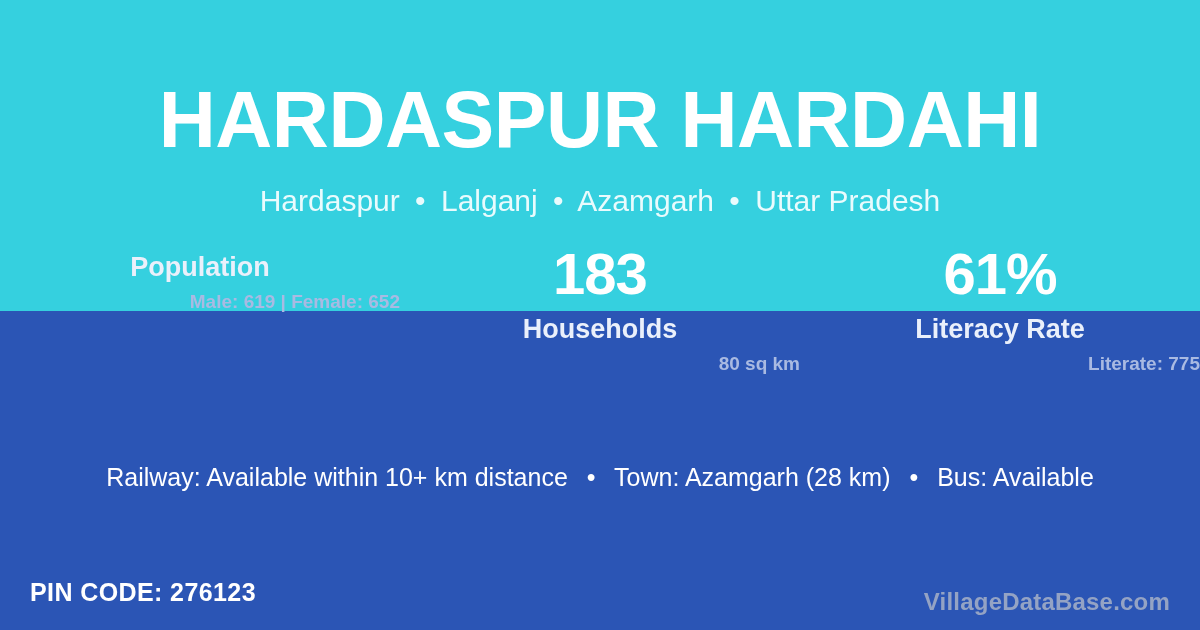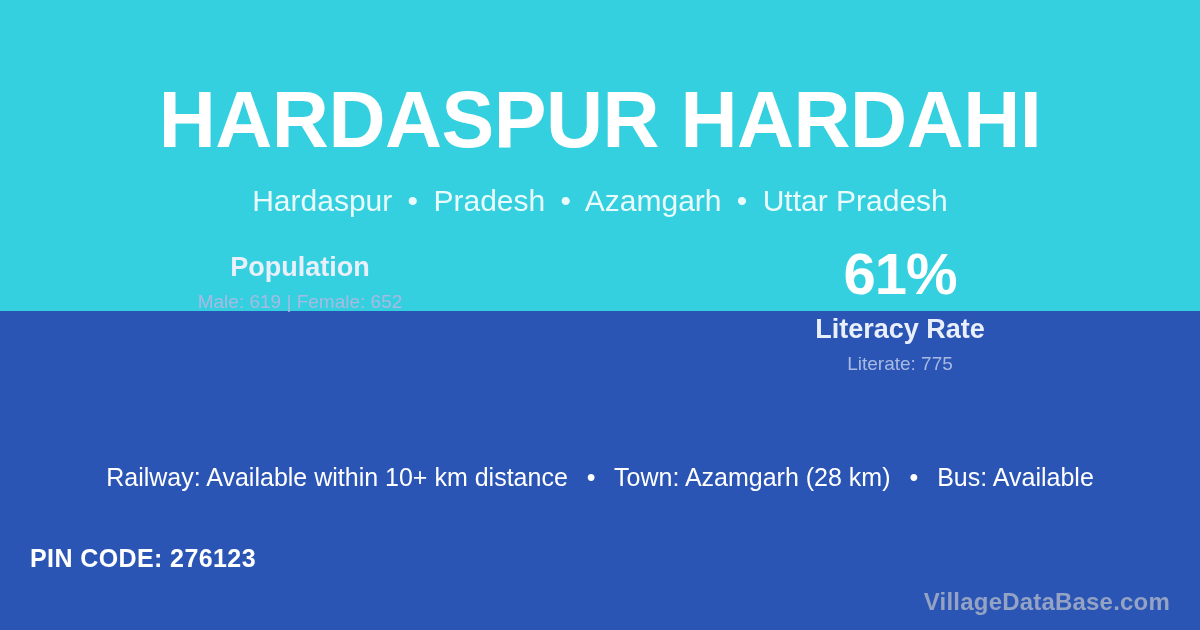--- a/index.html
+++ b/index.html
@@ -96,22 +96,23 @@
     font-size:27px;
     line-height:30px;
     font-weight:bold;
     color:#eaf0fb;
   }
 
   .stat-sub {
     margin-top:9px;
     font-size:19px;
     line-height:22px;
-    font-weight:normal;
+    font-weight:bold;
     color:#a9bae2;
+    text-align:right;
   }
 
   
   #infra-line {
     position:absolute;
     top:462px;
     left:0;
     width:1200px;
     text-align:center;
     font-size:25px;
@@ -123,21 +124,21 @@
 
   #infra-line .sep {
     padding:0 12px;
     color:#ffffff;
   }
 
   
   #pin-code {
     position:absolute;
     left:30px;
-    top:543px;
+    top:577px;
     font-size:25px;
     line-height:30px;
     font-weight:bold;
     color:#ffffff;
     letter-spacing:0.4px;
     z-index:4;
   }
 
   #brand {
     position:absolute;
@@ -157,35 +158,40 @@
 <div id="card">
 
   <div id="hero-band"></div>
 
   <div id="title-block">
     <div id="village-title">HARDASPUR HARDAHI</div>
 
     <div id="village-breadcrumb">
       <span>Hardaspur</span>
       <span class="sep">•</span>
-      <span>Pradesh</span>
+      <span>Lalganj</span>
       <span class="sep">•</span>
       <span>Azamgarh</span>
       <span class="sep">•</span>
       <span>Uttar Pradesh</span>
     </div>
   </div>
 
   <div id="stats-row">
 
     <div class="stat-cell">
       <div class="stat-label">Population</div>
       <div class="stat-sub">Male: 619 | Female: 652</div>
     </div>
 
+    <div class="stat-cell">
+      <div class="stat-value">183</div>
+      <div class="stat-label">Households</div>
+      <div class="stat-sub">80 sq km</div>
+    </div>
 
     <div class="stat-cell">
       <div class="stat-value">61%</div>
       <div class="stat-label">Literacy Rate</div>
       <div class="stat-sub">Literate: 775</div>
     </div>
 
   </div>
 
   <div id="infra-line">

